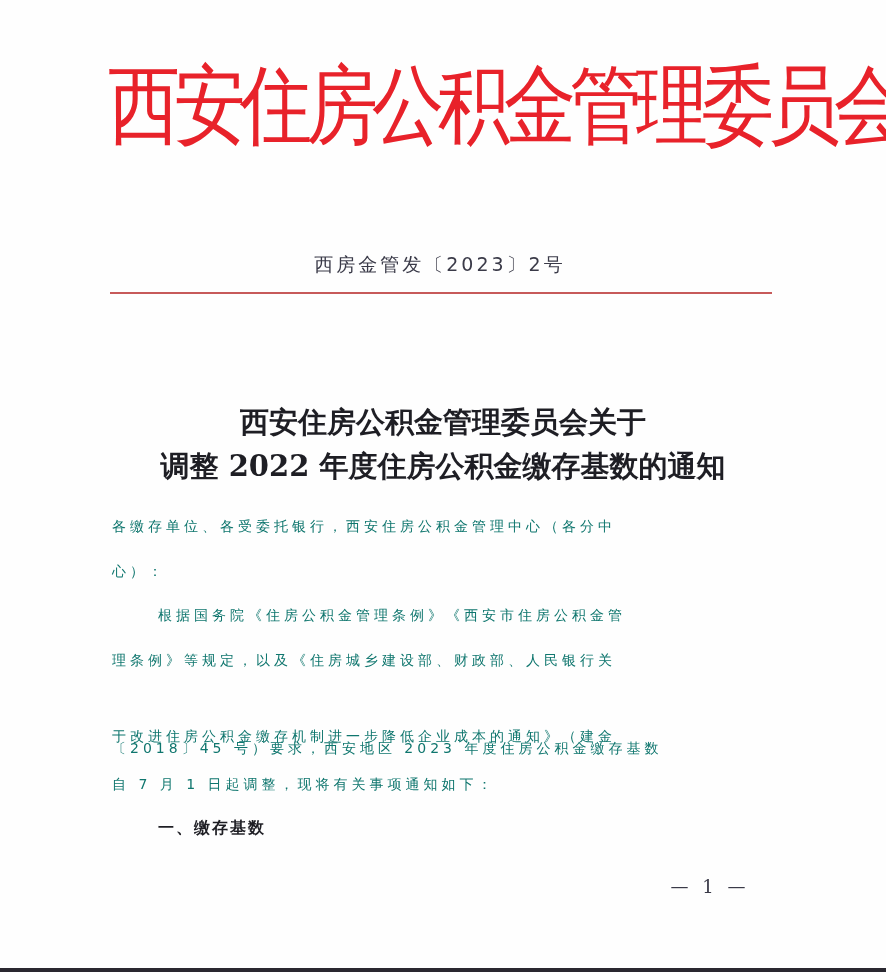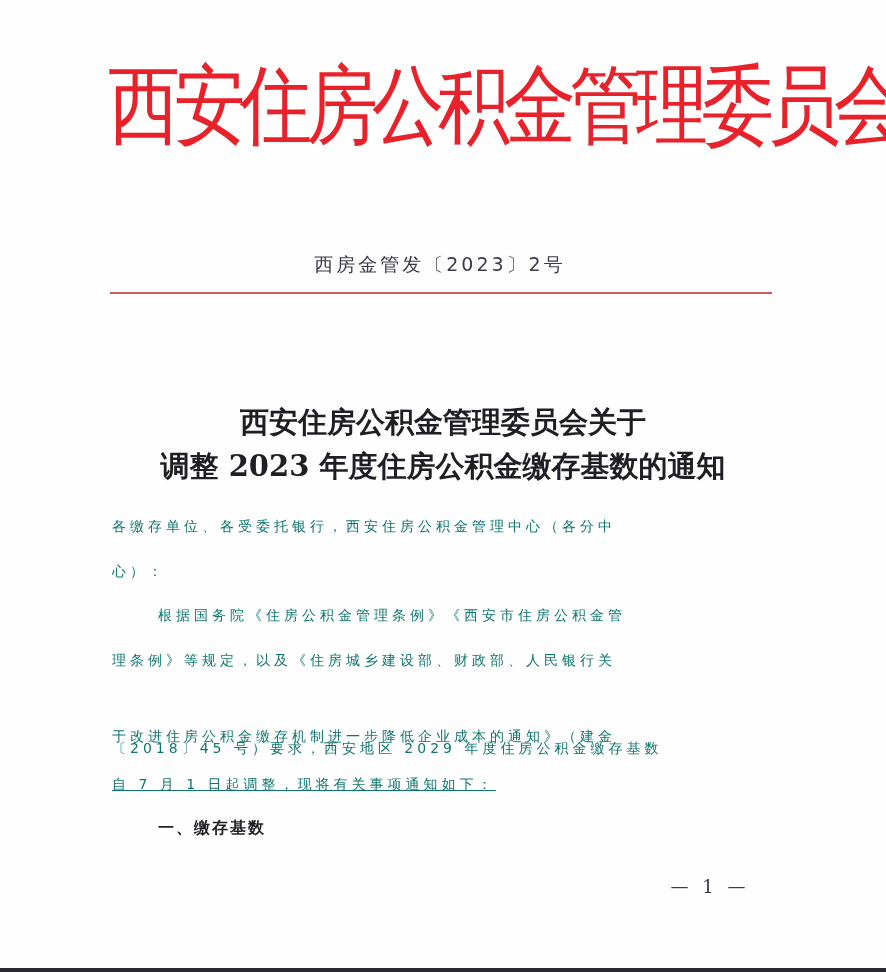--- a/index.html
+++ b/index.html
@@ -43,27 +43,27 @@
 </head>
 <body>
 
 <div class="page">
   <div class="masthead">西安住房公积金管理委员会文件</div>
   <div class="doc-number">西房金管发〔2023〕2号</div>
   <div class="red-rule"></div>
 
   <div class="title">
     <div>西安住房公积金管理委员会关于</div>
-    <div>调整 2023 年度住房公积金缴存基数的通知</div>
+    <div>调整 2022 年度住房公积金缴存基数的通知</div>
   </div>
 
   <div class="body-text" style="top:518px;">各缴存单位、各受委托银行，西安住房公积金管理中心（各分中</div>
   <div class="body-text" style="top:563px;">心）：</div>
   <div class="body-text" style="top:607px; left:158px;">根据国务院《住房公积金管理条例》《西安市住房公积金管</div>
   <div class="body-text" style="top:652px;">理条例》等规定，以及《住房城乡建设部、财政部、人民银行关</div>
   <div class="body-text" style="top:728px;">于改进住房公积金缴存机制进一步降低企业成本的通知》（建金</div>
-  <div class="body-text" style="top:740px;">〔2018〕45 号）要求，西安地区 2029 年度住房公积金缴存基数</div>
-  <div class="body-text" style="top:776px;text-decoration:underline;">自 7 月 1 日起调整，现将有关事项通知如下：</div>
+  <div class="body-text" style="top:740px;">〔2018〕45 号）要求，西安地区 2023 年度住房公积金缴存基数</div>
+  <div class="body-text" style="top:776px;">自 7 月 1 日起调整，现将有关事项通知如下：</div>
 
   <div class="section-heading">一、缴存基数</div>
   <div class="page-number">— 1 —</div>
 </div>
 <div class="bottom-strip"></div>
 
 </body></html>

